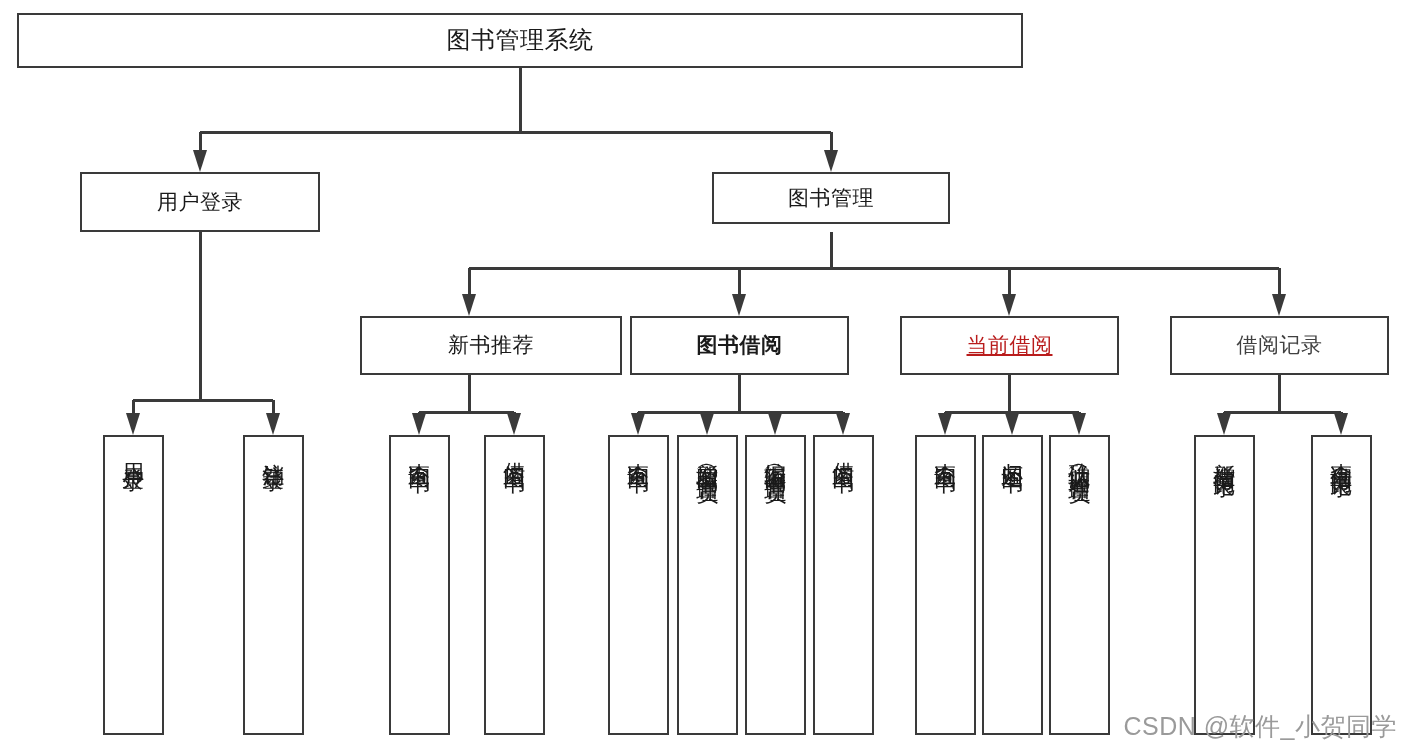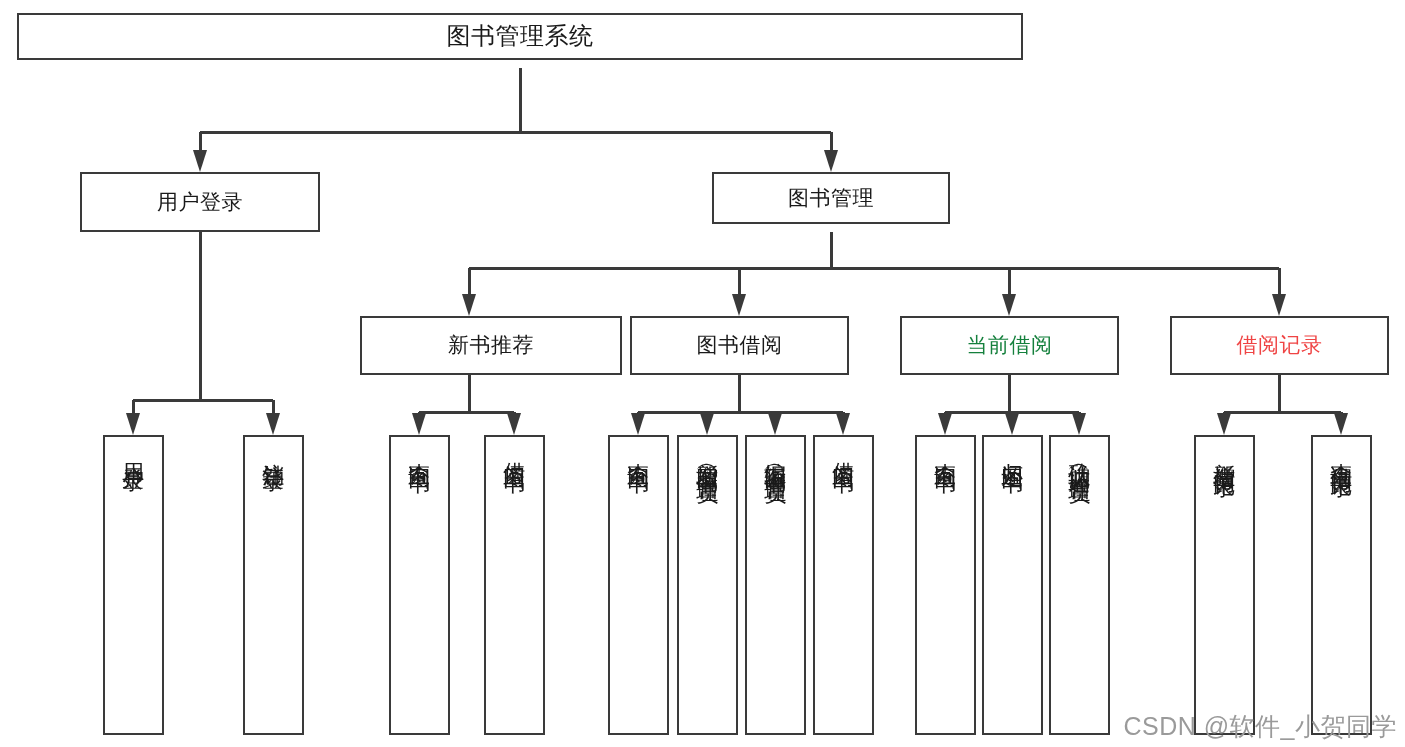--- a/index.html
+++ b/index.html
@@ -124,40 +124,40 @@
       <polygon points="1072,413 1086,413 1079,435" fill="#3a3a3a"></polygon>
       <line x1="1279" y1="375" x2="1279" y2="412" stroke="#3a3a3a" stroke-width="3" shape-rendering="crispEdges"></line>
       <line x1="1224" y1="412" x2="1341" y2="412" stroke="#3a3a3a" stroke-width="3" shape-rendering="crispEdges"></line>
       <line x1="1224" y1="412" x2="1224" y2="413" stroke="#3a3a3a" stroke-width="3" shape-rendering="crispEdges"></line>
       <polygon points="1217,413 1231,413 1224,435" fill="#3a3a3a"></polygon>
       <line x1="1341" y1="412" x2="1341" y2="413" stroke="#3a3a3a" stroke-width="3" shape-rendering="crispEdges"></line>
       <polygon points="1334,413 1348,413 1341,435" fill="#3a3a3a"></polygon>
     </svg>
 
   <div id="node-layer">
-      <div class="node-box lvl-root" style="left: 17px; top: 13px; width: 1006px; height: 47px; border-color: rgb(58, 58, 58);">
+      <div class="node-box lvl-root" style="left: 17px; top: 13px; width: 1006px; height: 55px; border-color: rgb(58, 58, 58);">
         <span class="node-label" style="color: rgb(26, 26, 26);">图书管理系统</span>
       </div>
       <div class="node-box lvl-2" style="left: 80px; top: 172px; width: 240px; height: 60px; border-color: rgb(58, 58, 58);">
         <span class="node-label" style="color: rgb(26, 26, 26);">用户登录</span>
       </div>
       <div class="node-box lvl-2" style="left: 712px; top: 172px; width: 238px; height: 52px; border-color: rgb(58, 58, 58);">
         <span class="node-label" style="color: rgb(26, 26, 26);">图书管理</span>
       </div>
       <div class="node-box lvl-3" style="left: 360px; top: 316px; width: 262px; height: 59px; border-color: rgb(58, 58, 58);">
         <span class="node-label" style="color: rgb(26, 26, 26);">新书推荐</span>
       </div>
-      <div class="node-box lvl-3" style="left: 630px; top: 316px; width: 219px; height: 59px; border-color: rgb(58, 58, 58);">
+      <div class="node-box lvl-3" style="left: 630px; top: 316px; width: 219px; height: 59px; border-color: rgb(58, 58, 58); font-weight: bold;">
         <span class="node-label" style="color: rgb(26, 26, 26);">图书借阅</span>
       </div>
       <div class="node-box lvl-3" style="left: 900px; top: 316px; width: 219px; height: 59px; border-color: rgb(58, 58, 58);">
-        <span class="node-label" style="color: #15803d;">当前借阅</span>
+        <span class="node-label" style="color: #b91c1c; text-decoration: underline;">当前借阅</span>
       </div>
       <div class="node-box lvl-3" style="left: 1170px; top: 316px; width: 219px; height: 59px; border-color: rgb(58, 58, 58);">
-        <span class="node-label" style="color: #ef4444; text-align: center;">借阅记录</span>
+        <span class="node-label" style="color: #404040; text-align: center;">借阅记录</span>
       </div>
       <div class="node-box lvl-4 leaf" style="left: 103px; top: 435px; width: 61px; height: 300px; border-color: rgb(58, 58, 58);">
         <span class="node-label" style="color: rgb(26, 26, 26);">用户登录</span>
       </div>
       <div class="node-box lvl-4 leaf" style="left: 243px; top: 435px; width: 61px; height: 300px; border-color: rgb(58, 58, 58);">
         <span class="node-label" style="color: rgb(26, 26, 26);">注销登录</span>
       </div>
       <div class="node-box lvl-4 leaf" style="left: 389px; top: 435px; width: 61px; height: 300px; border-color: rgb(58, 58, 58);">
         <span class="node-label" style="color: rgb(26, 26, 26);">查询图书</span>
       </div>

